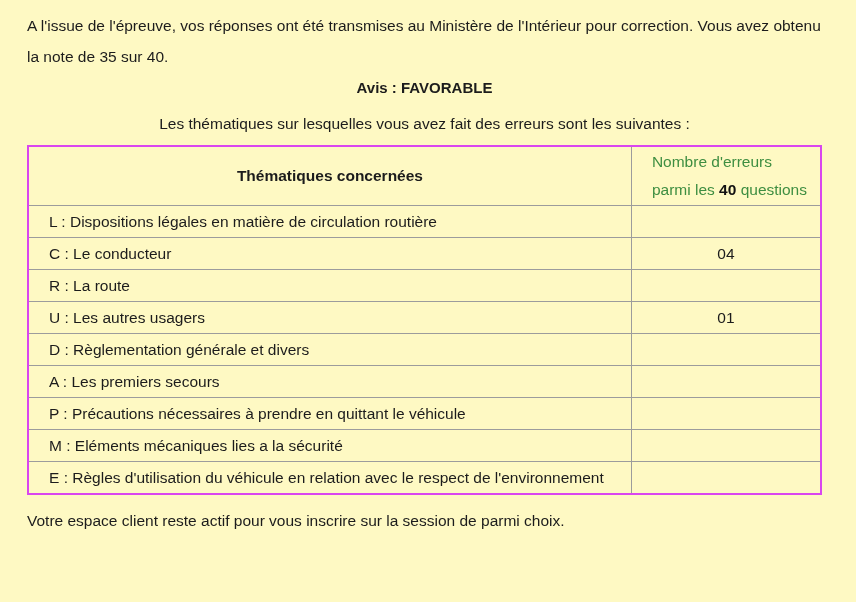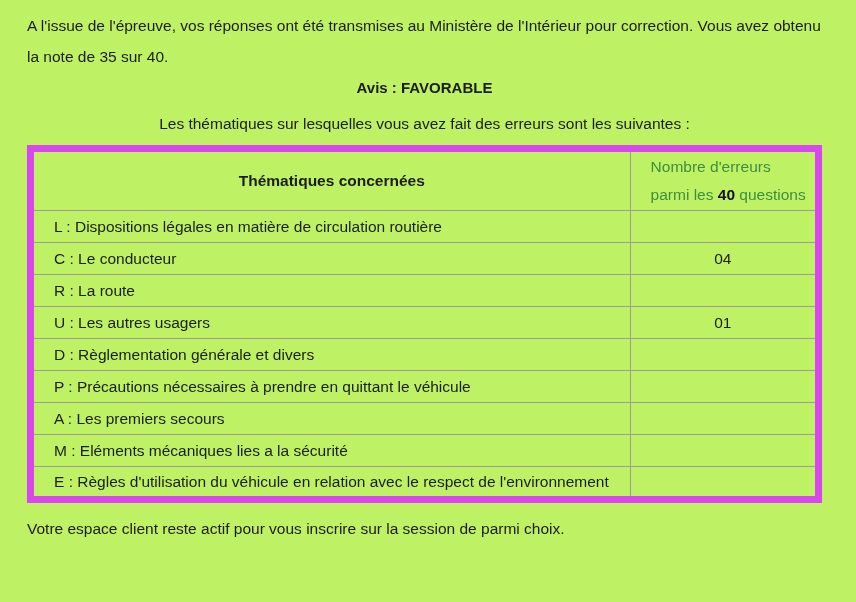--- a/index.html
+++ b/index.html
@@ -2,21 +2,21 @@
 <html><head>
 <meta charset="utf-8">
 <style>
   html, body { margin:0; padding:0; background:#ffffff; }
   .page {
     position: relative;
     width: 856px;
     height: 602px;
     box-sizing: border-box;
     padding: 10px 34px 0 27px;
-    background: #bef264;
+    background: #fef9c3;
     font-family: "Liberation Sans", sans-serif;
     font-size: 15.5px;
     color: #1c1c1c;
     overflow: hidden;
   }
   .intro {
     margin: 0;
     line-height: 31px;
     max-width: 798px;
   }
@@ -30,21 +30,21 @@
   .themes-intro {
     margin: 17px 0 0 0;
     line-height: 20px;
     text-align: center;
   }
   table.errors {
     margin-top: 11px;
     width: 795px;
     border-collapse: collapse;
     table-layout: fixed;
-    border: 7px solid #d946ef;
+    border: 2px solid #d946ef;
   }
   table.errors th, table.errors td {
     border: 1px solid #9c9c9c;
     box-sizing: border-box;
   }
   th.col-theme {
     width: 576px;
     height: 56px;
     text-align: center;
     vertical-align: middle;
@@ -117,25 +117,25 @@
       </tr>
       <tr>
         <td class="theme-cell">U : Les autres usagers</td>
         <td class="value-cell">01</td>
       </tr>
       <tr>
         <td class="theme-cell">D : Règlementation générale et divers</td>
         <td class="value-cell"></td>
       </tr>
       <tr>
-        <td class="theme-cell">P : Précautions nécessaires à prendre en quittant le véhicule</td>
+        <td class="theme-cell">A : Les premiers secours</td>
         <td class="value-cell"></td>
       </tr>
       <tr>
-        <td class="theme-cell">A : Les premiers secours</td>
+        <td class="theme-cell">P : Précautions nécessaires à prendre en quittant le véhicule</td>
         <td class="value-cell"></td>
       </tr>
       <tr>
         <td class="theme-cell">M : Eléments mécaniques lies a la sécurité</td>
         <td class="value-cell"></td>
       </tr>
       <tr>
         <td class="theme-cell">E : Règles d'utilisation du véhicule en relation avec le respect de l'environnement</td>
         <td class="value-cell"></td>
       </tr>

